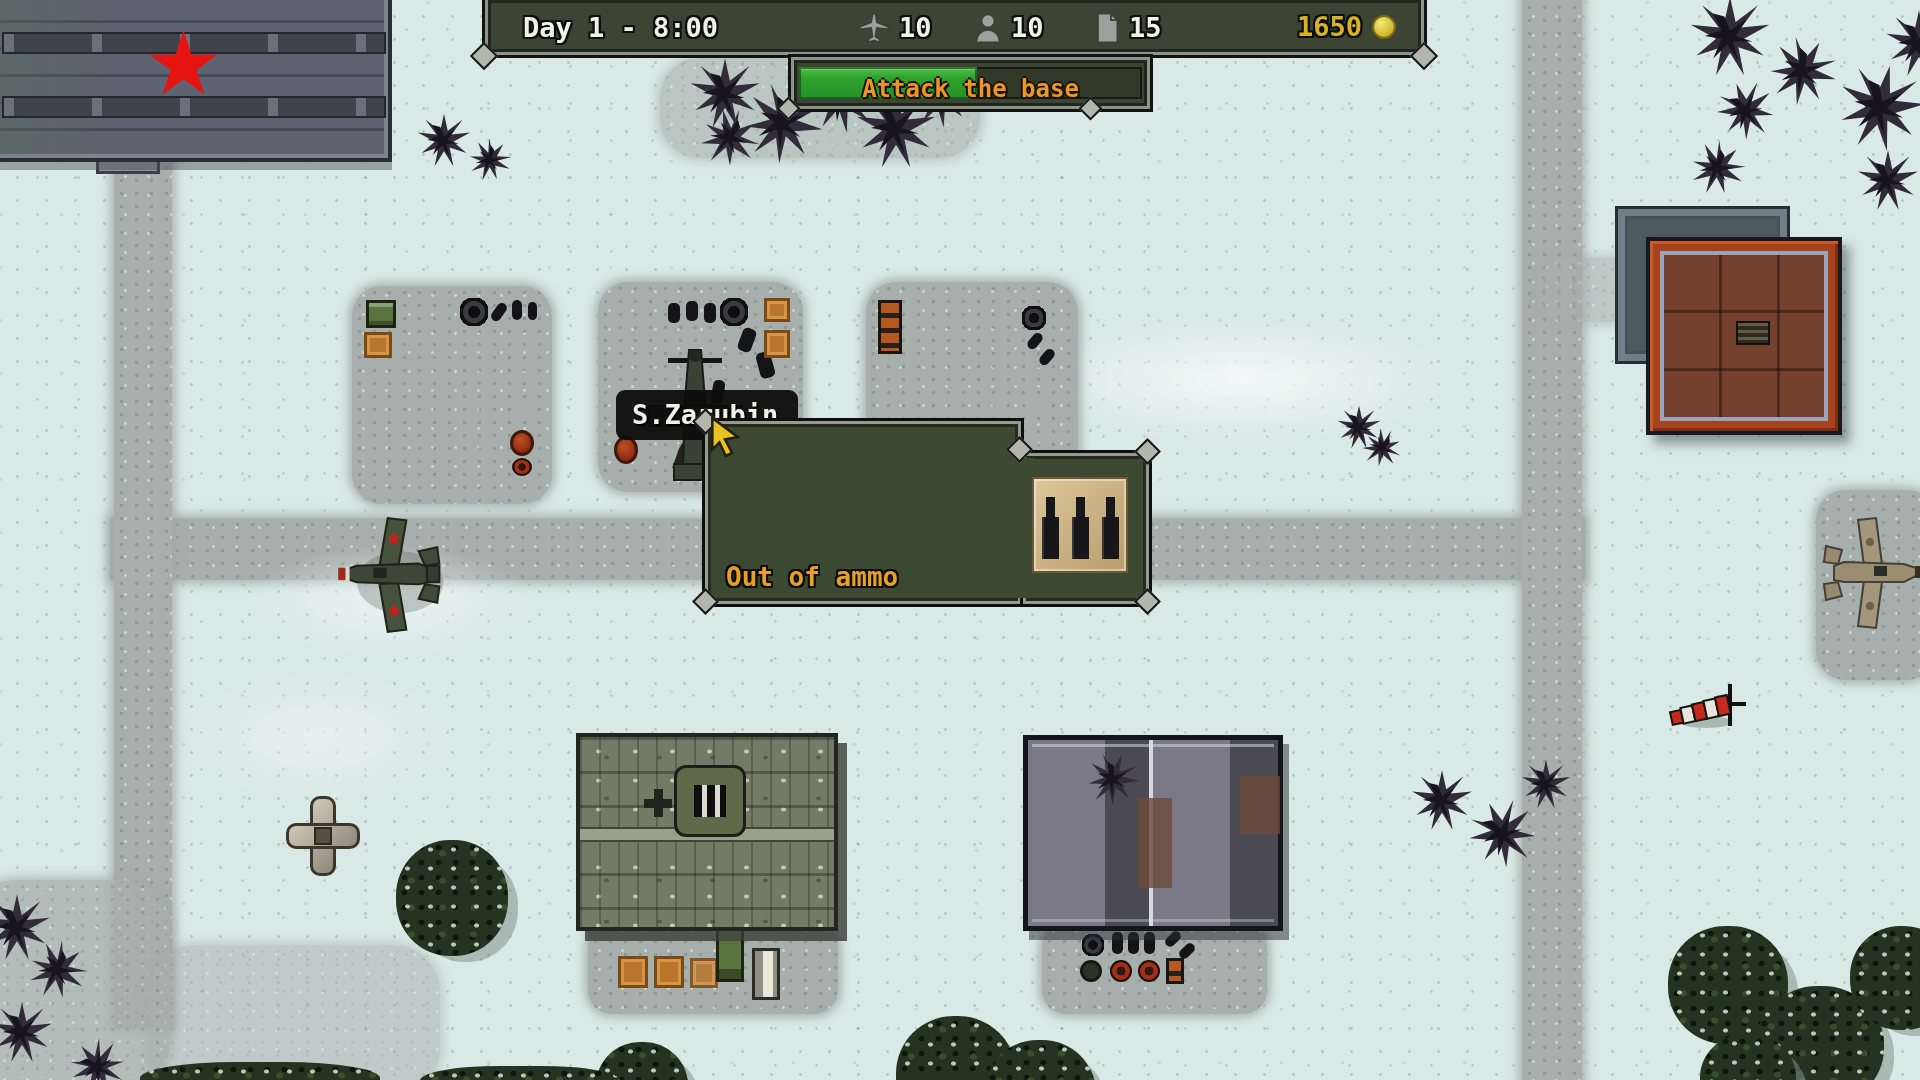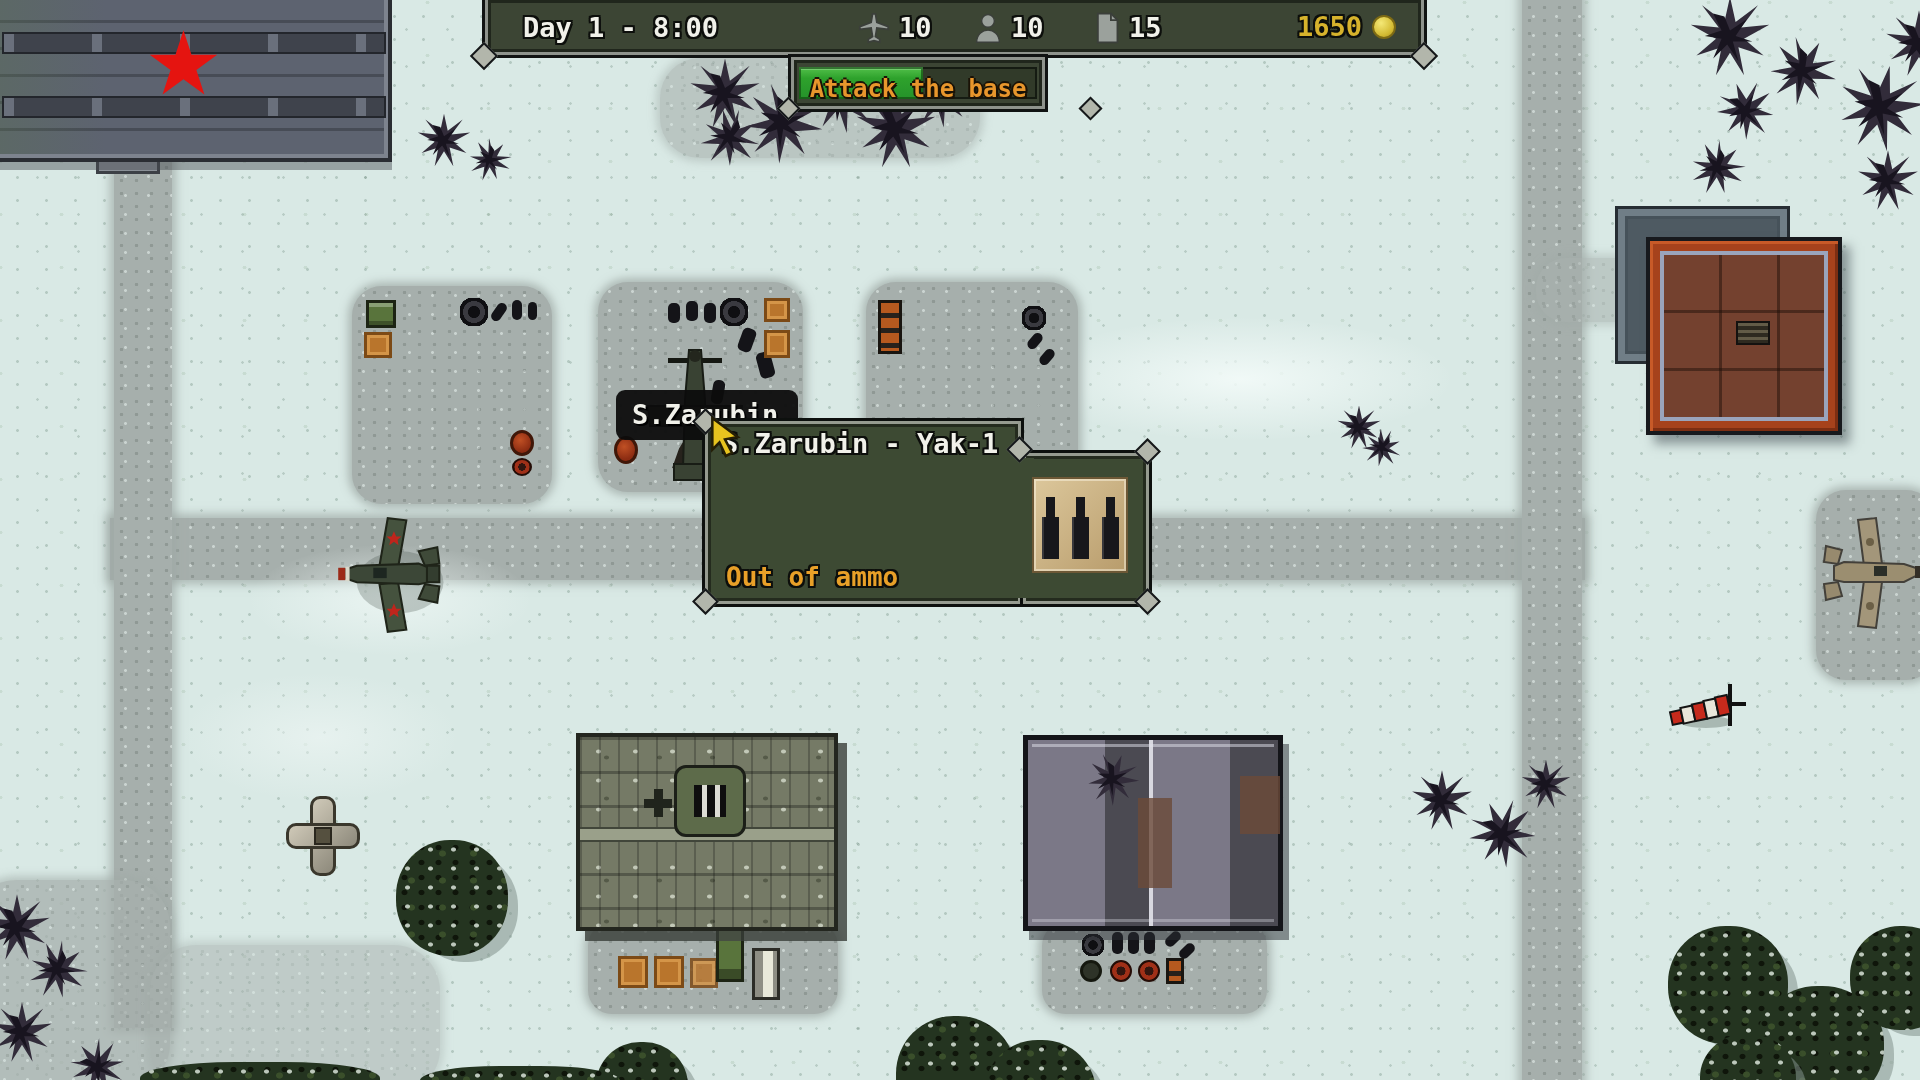--- a/index.html
+++ b/index.html
@@ -397,42 +397,41 @@
         </svg>
     </div>
     <div class="abs pxtext statnum" style="left:644px;top:-1px;">15</div>
 
     <div class="abs pxtext" style="right:62px;top:-1px;font-size:27px;line-height:62px;color:#d7b32c;">1650</div>
     <div class="abs coin" style="right:28px;top:18px;"></div>
   </div>
 
   <div class="diamond" style="left:780px;top:100px;width:13px;height:13px;"></div>
   <div class="diamond" style="left:1082px;top:100px;width:13px;height:13px;"></div>
-  <div class="panel" style="left:788px;top:54px;width:260px;height:58px;cursor:pointer;">
+  <div class="panel" style="left:788px;top:54px;width:365px;height:58px;cursor:pointer;">
     <div class="btn-track">
       <div class="btn-fill" style="width:52%;"></div>
       <div class="btn-label">Attack the base</div>
     </div>
   </div>
 
   <div class="tooltip" style="left:616px;top:390px;width:182px;height:50px;">
     <div class="pxtext" style="font-size:27px;line-height:50px;padding-left:16px;text-shadow:2px 2px 0 #000;">S.Zarubin</div>
   </div>
 
   <div class="popup-block" style="left:702px;top:418px;width:322px;height:189px;"></div>
   <div class="popup-block" style="left:1020px;top:450px;width:132px;height:157px;"></div>
   <div class="abs" style="left:1006px;top:458px;width:28px;height:140px;background:#3d4a33;z-index:51;"></div>
 
   <div class="diamond popup-diamond" style="left:696px;top:412px;width:15px;height:15px;"></div>
   <div class="diamond popup-diamond" style="left:1010px;top:440px;width:15px;height:15px;"></div>
   <div class="diamond popup-diamond" style="left:1138px;top:442px;width:15px;height:15px;"></div>
   <div class="diamond popup-diamond" style="left:696px;top:592px;width:15px;height:15px;"></div>
   <div class="diamond popup-diamond" style="left:1138px;top:592px;width:15px;height:15px;"></div>
 
-  <div class="abs pxtext" style="left:722px;top:428px;font-size:27px;z-index:52;">S.Zarubin - Yak-1</div>
   <div class="abs pxtext" style="left:726px;top:562px;font-size:26px;color:#e8a028;z-index:52;">Out of ammo</div>
 
 
   <div class="ammo-box" style="left:1032px;top:477px;width:96px;height:96px;">
     <div class="bullet"></div>
     <div class="bullet"></div>
     <div class="bullet"></div>
   </div>
 
   <div class="abs" style="left:706px;top:414px;width:38px;height:46px;z-index:60;">

